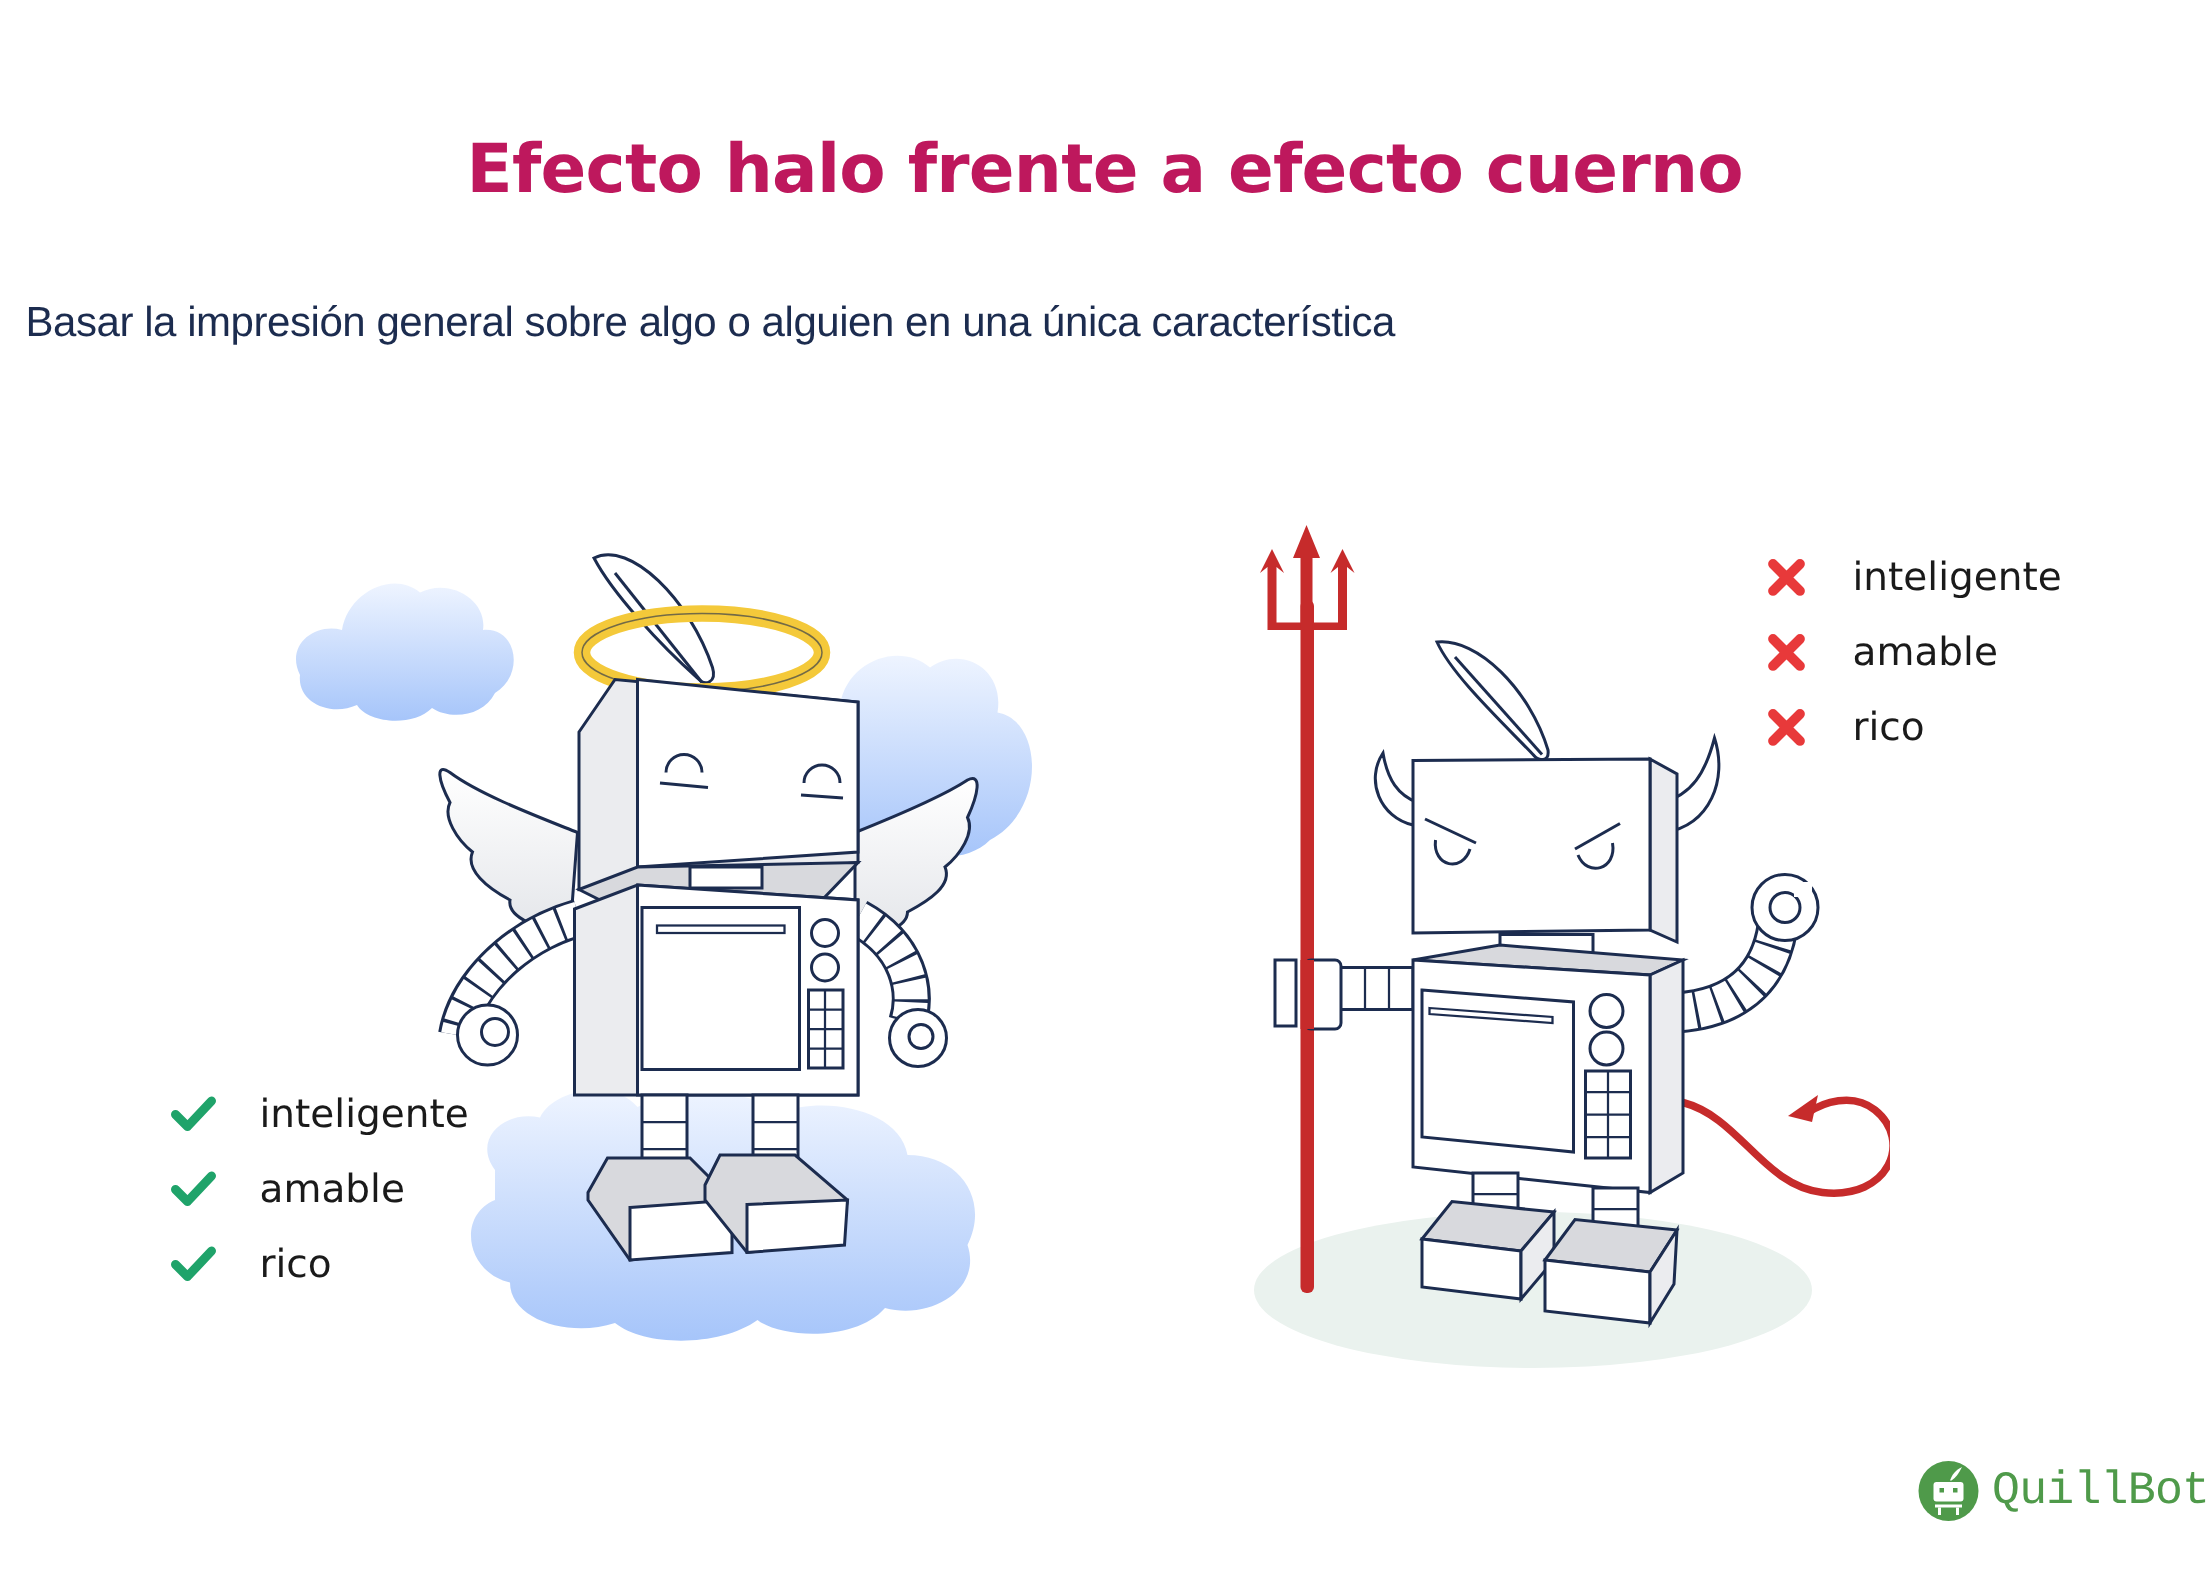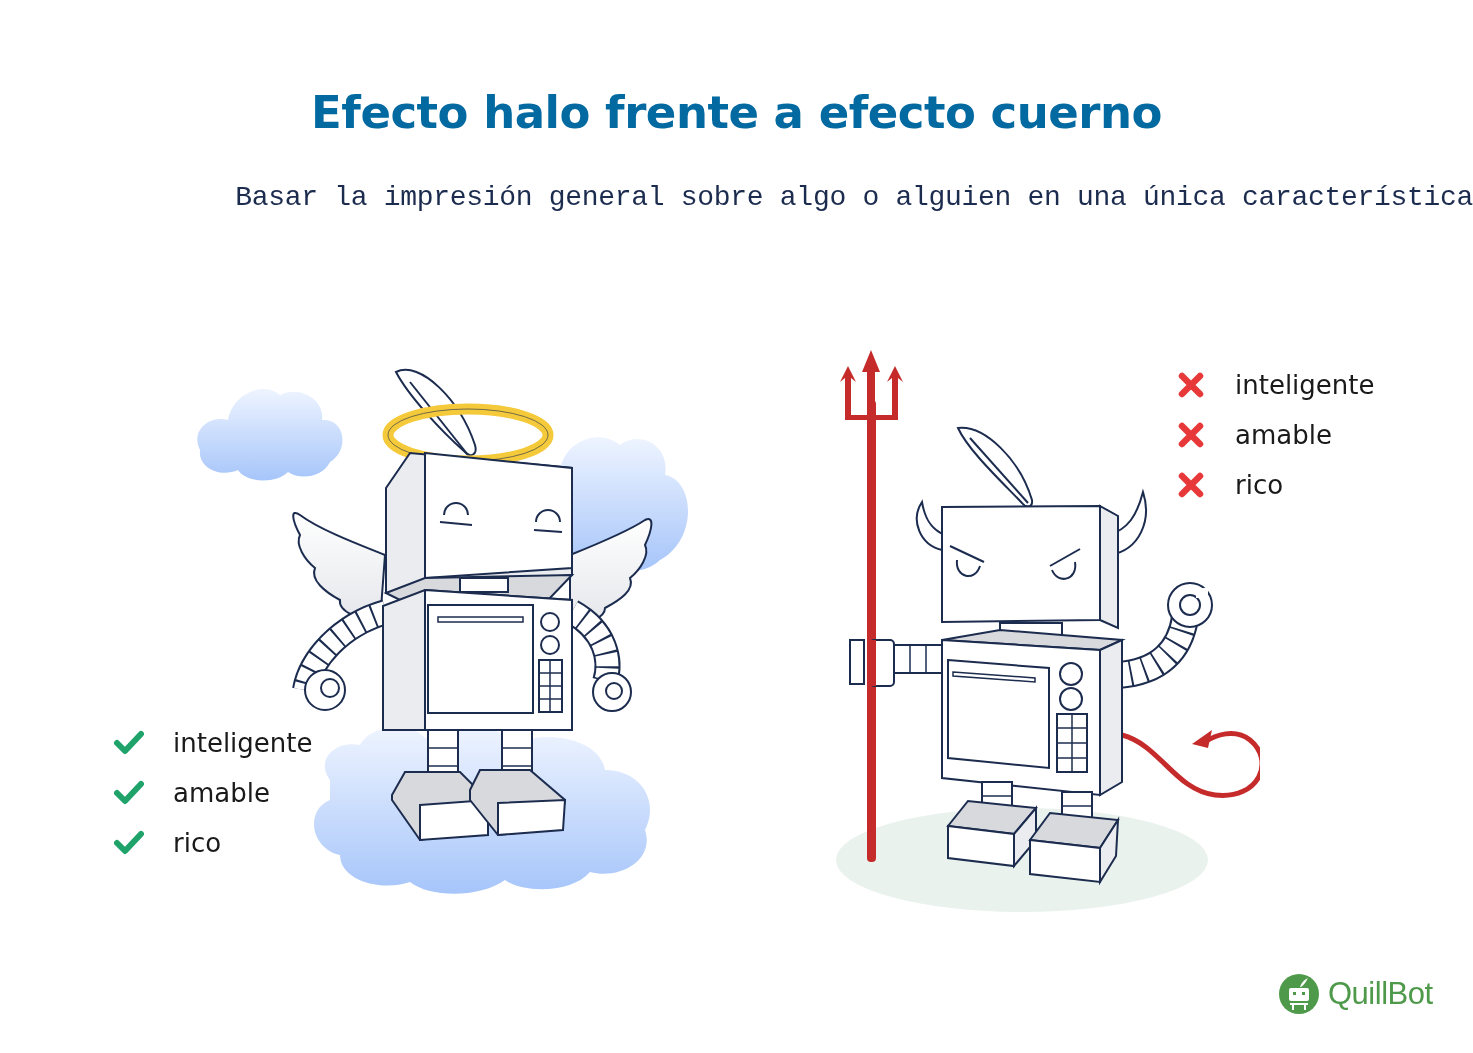--- a/index.html
+++ b/index.html
@@ -1,26 +1,26 @@
 <!DOCTYPE html>
 <html><head>
 <meta charset="utf-8">
 <style>
   html, body { margin:0; padding:0; background:#ffffff; }
   body { width:1473px; height:1053px; position:relative; overflow:hidden; font-family:"Liberation Sans", "DejaVu Sans", sans-serif; }
-  .title { position:absolute; left:0; right:0; top:86px; text-align:center; font-family:"DejaVu Sans", sans-serif; font-weight:bold; font-size:45px; color:#0369a1; letter-spacing:-0.5px; margin:0; }
-  .subtitle { position:absolute; left:0; right:0; top:182px; text-align:right; font-family:Liberation Mono, monospace; font-size:28px; color:#1c2c4f; margin:0; letter-spacing:-0.3px; }
+  .title { position:absolute; left:0; right:0; top:86px; text-align:center; font-family:"DejaVu Sans", sans-serif; font-weight:bold; font-size:45px; color:#be185d; letter-spacing:-0.5px; margin:0; }
+  .subtitle { position:absolute; left:0; right:0; top:182px; text-align:left; font-family:Liberation Sans, sans-serif; font-size:28px; color:#1c2c4f; margin:17px; letter-spacing:-0.3px; }
   .trait-list { position:absolute; list-style:none; margin:0; padding:0; }
   .trait-list li { display:flex; align-items:center; height:50px; font-family:"DejaVu Sans", sans-serif; font-size:26px; color:#1a1a1a;gap:13px; }
   .trait-list .ic { width:30px; height:30px; margin-right:16px; display:inline-flex; align-items:center; justify-content:center; }
   .list-halo { left:114px; top:718px; }
   .list-horn { left:1176px; top:360px; }
   .art { position:absolute; }
   .logo { position:absolute; left:1278px; top:973px; display:flex; align-items:center; }
-  .logo-text { font-family:Liberation Sans, sans-serif; font-size:31px; color:#4f9a4a; margin-left:8px; letter-spacing:-0.5px; }
+  .logo-text { font-family:Liberation Mono, monospace; font-size:31px; color:#4f9a4a; margin-left:8px; letter-spacing:-0.5px; }
 </style>
 </head>
 <body>
 
 <h1 class="title">Efecto halo frente a efecto cuerno</h1>
 <p class="subtitle">Basar la impresión general sobre algo o alguien en una única característica</p>
 
 <svg class="art" style="left:180px; top:360px;" width="520" height="540" viewBox="180 360 520 540">
   <defs>
     <linearGradient id="cloudG" x1="0" y1="0" x2="0" y2="1">

